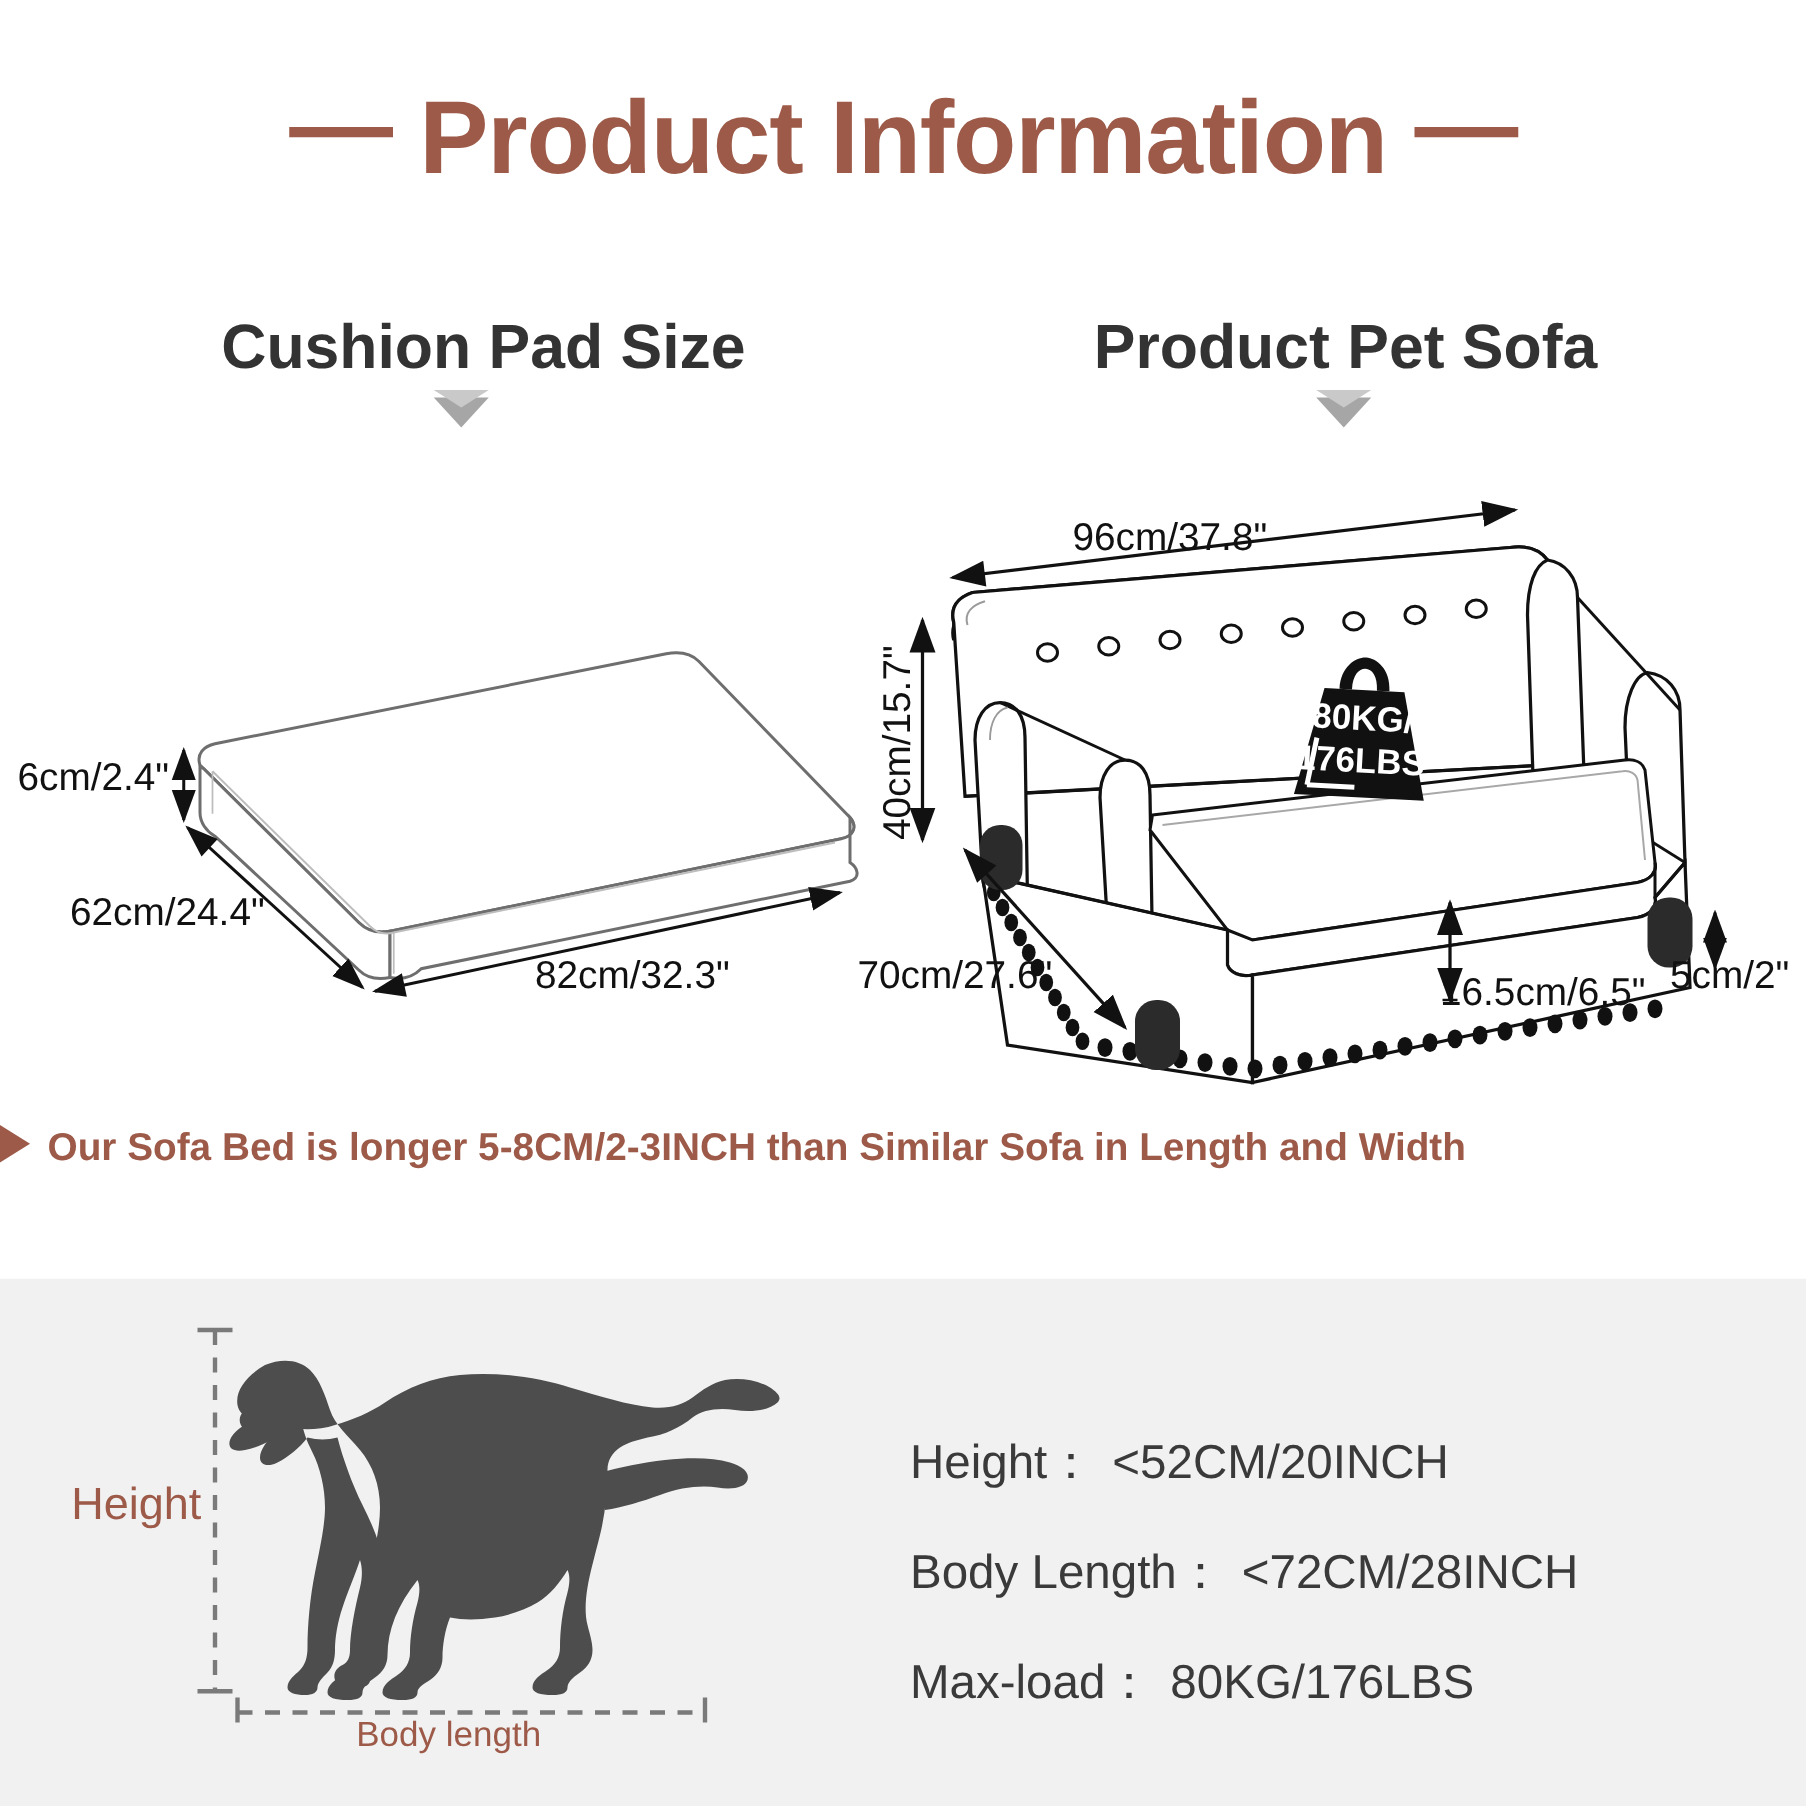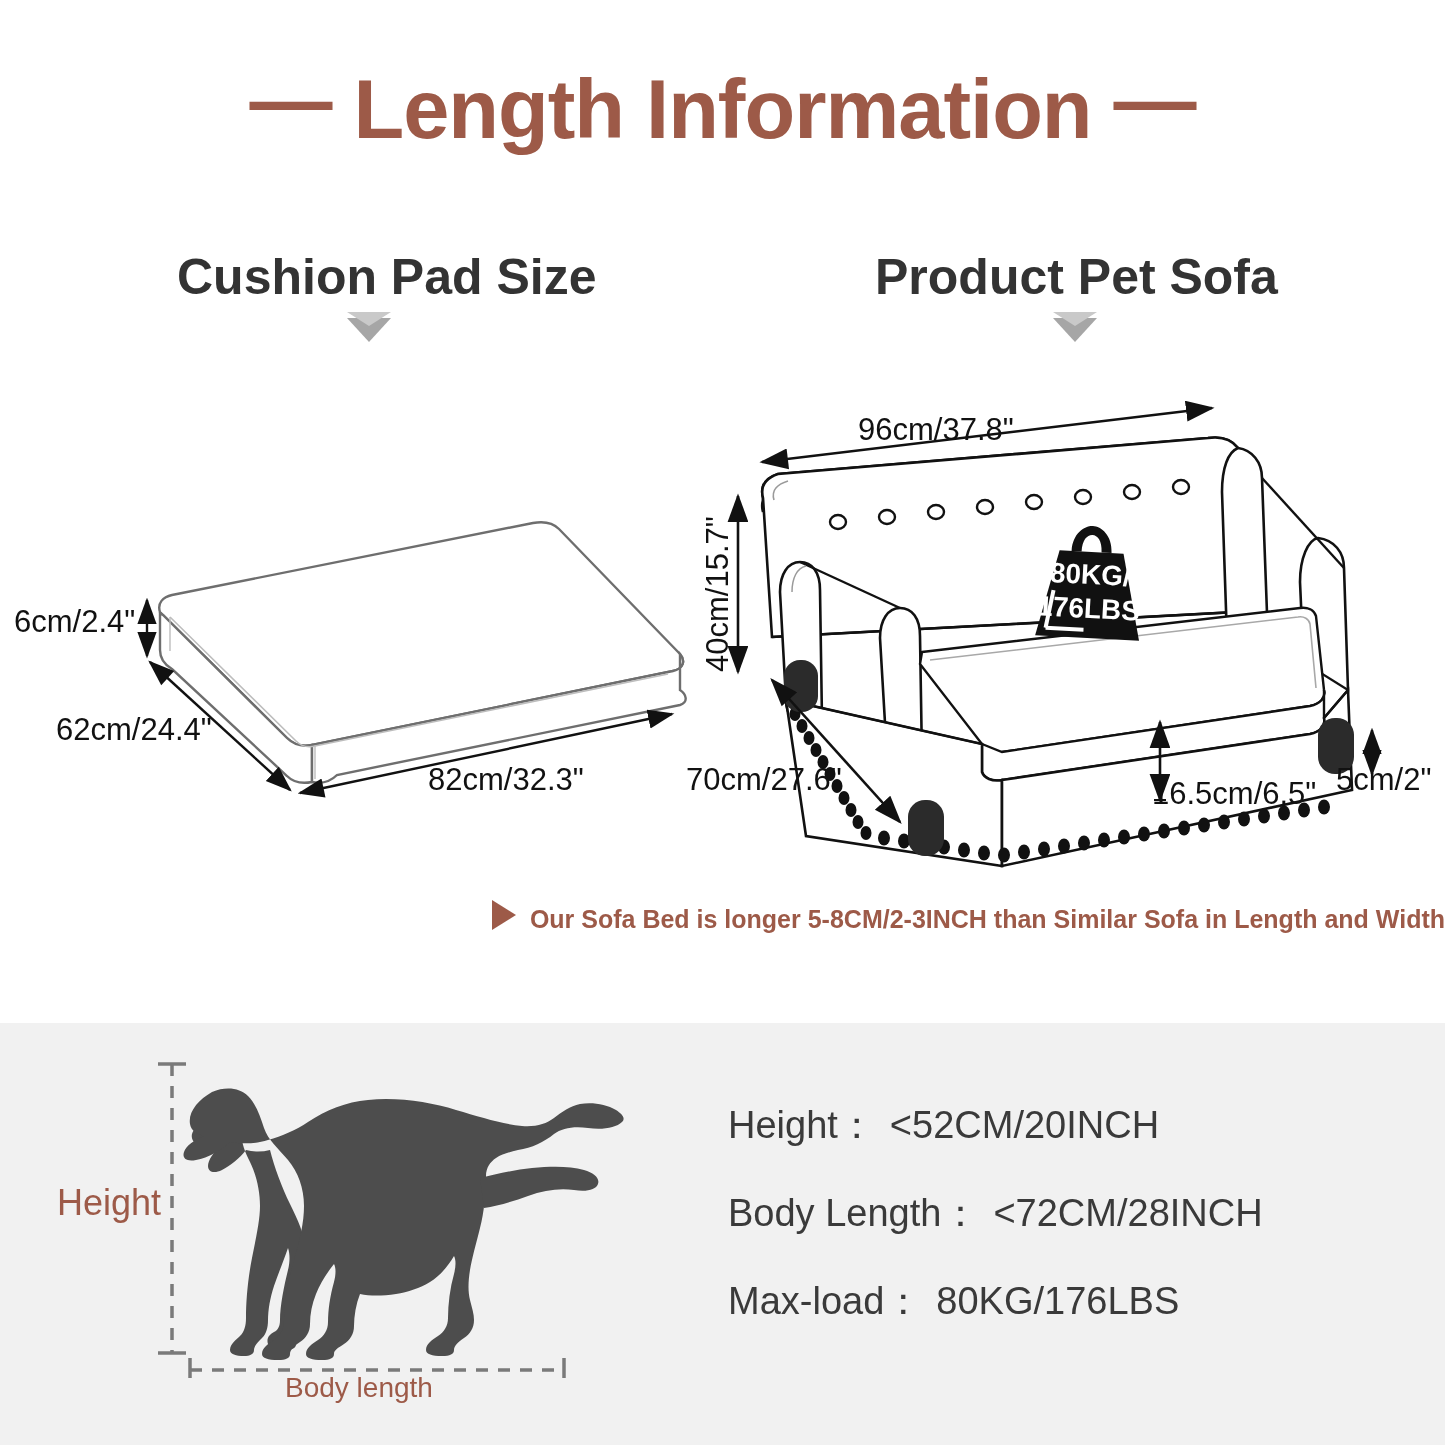--- a/index.html
+++ b/index.html
@@ -75,22 +75,22 @@
   .weight-tag .tag-text {
     position:absolute; left:0; top:46px; width:160px;
     text-align:center; color:#ffffff;
     font-size:28px; font-weight:bold; line-height:34px;
     z-index:3;
   }
 
   
   .tagline {
     position:absolute; left:0; top:900px; width:1445px;
-    text-align:right;
-    font-size:25px; font-weight:bold; color:#9d5a48;
+    text-align:left;
+    font-size:31px; font-weight:bold; color:#9d5a48;
     white-space:nowrap;
   }
   .tagline .tri {
     display:inline-block; width:0; height:0;
     border-top:15px solid transparent;
     border-bottom:15px solid transparent;
     border-left:24px solid #9d5a48;
     vertical-align:-2px;
     margin-right:14px;
   }
@@ -104,35 +104,35 @@
 
   .label-height {
     position:absolute; left:57px; top:1182px;
     font-size:36px; color:#9d5a48; white-space:nowrap;
   }
   .label-bodylength {
     position:absolute; left:285px; top:1372px;
     font-size:28px; color:#9d5a48; white-space:nowrap;
   }
 
-  .spec-list { position:absolute; left:728px; top:1100px; }
+  .spec-list { position:absolute; left:728px; top:1144px; }
   .spec-row {
     font-size:38px; color:#3a3a3a; white-space:nowrap;
     margin-bottom:37px;
   }
 </style>
 </head>
 <body>
 
 <div class="page">
 
   <div class="top-section">
 
     <div class="main-title">
-      <span class="dash">—</span><span>Length Information</span><span class="dash">—</span>
+      <span class="dash">—</span><span>Product Information</span><span class="dash">—</span>
     </div>
 
     <div class="col-head left">Cushion Pad Size</div>
     <div class="head-arrow left"></div>
 
     <div class="col-head right">Product Pet Sofa</div>
     <div class="head-arrow right"></div>
 
     <svg class="diagram-svg" viewBox="0 0 1445 1023">
       <defs>

